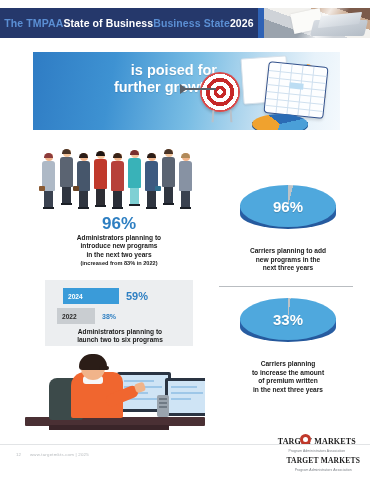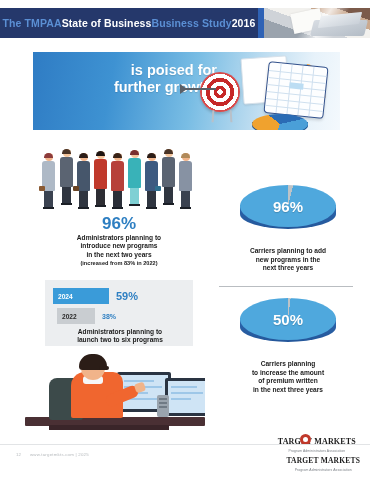--- a/index.html
+++ b/index.html
@@ -81,21 +81,21 @@
   .p-shoe{width:11px;height:2px;margin:0 auto;background:#1b1f26;}
   .p-bag{position:absolute;width:6px;height:5px;background:#8a5a33;border-radius:1px;bottom:18px;}
 
   .stat-96{position:absolute;left:0;top:84px;width:172px;text-align:center;}
   .big-96{color:#2e7fc2;font-size:17px;font-weight:bold;line-height:19px;}
   .stat-96-sub{color:#1b1b1b;font-size:6.6px;font-weight:bold;line-height:8.4px;margin-top:1px;}
   .stat-96-note{color:#1b1b1b;font-size:5.6px;font-weight:bold;margin-top:1px;}
 
   .barpanel{position:absolute;left:12px;top:150px;width:148px;height:66px;background:#eceef0;}
   .bar-row{position:absolute;display:flex;align-items:center;}
-  .bar-2024{left:2px;top:8px;padding-left:6px;}
+  .bar-2024{left:12px;top:8px;padding-left:6px;}
   .bar-2022{left:12px;top:28px;}
   .bar-box{height:16px;display:flex;align-items:center;justify-content:flex-start;
     padding-left:5px;box-sizing:border-box;font-size:6.6px;font-weight:bold;}
   .bar-2024 .bar-box{width:56px;background:#3a9bd9;color:#ffffff;}
   .bar-2022 .bar-box{width:38px;background:#c9cdd1;color:#2b2b2b;}
   .bar-val{font-size:11px;font-weight:bold;color:#2e7fc2;margin-left:7px;}
   .bar-2022 .bar-val{font-size:7px;margin-left:7px;}
   .bar-cap{position:absolute;left:8px;top:48px;width:134px;text-align:center;
     font-size:6.6px;font-weight:bold;color:#1b1b1b;line-height:8.2px;}
 
@@ -162,22 +162,22 @@
     <div class="header-accent"></div>
     <div class="header-photo">
       <div class="photo-inner"></div>
       <div class="photo-paper"></div>
       <div class="photo-lap"></div>
       <div class="photo-lap2"></div>
     </div>
     <div class="header-title">
       <span class="t-blue">The TMPAA </span>
         <span class="t-white">State of Business </span>
-        <span class="t-blue">Business Study </span>
-        <span class="t-white">2016</span>
+        <span class="t-blue">Business State </span>
+        <span class="t-white">2026</span>
     </div>
   </div>
 
   <div class="banner">
     <div class="banner-text">
       <div>is poised for</div>
       <div>further growth.</div>
     </div>
     <div class="banner-art">
       <div class="art-doc1">
@@ -355,21 +355,21 @@
         <div>next three years</div>
       </div>
     </div>
 
     <div class="divider"></div>
 
     <div class="pie-wrap pie-bot">
       <div class="pie3">
         <div class="pie-shadow"></div>
         <div class="pie-disc p98"></div>
-        <div class="pie-label">50%</div>
+        <div class="pie-label">33%</div>
       </div>
       <div class="pie-cap">
         <div>Carriers planning</div>
         <div>to increase the amount</div>
         <div>of premium written</div>
         <div>in the next three years</div>
       </div>
     </div>
   </div>
 

